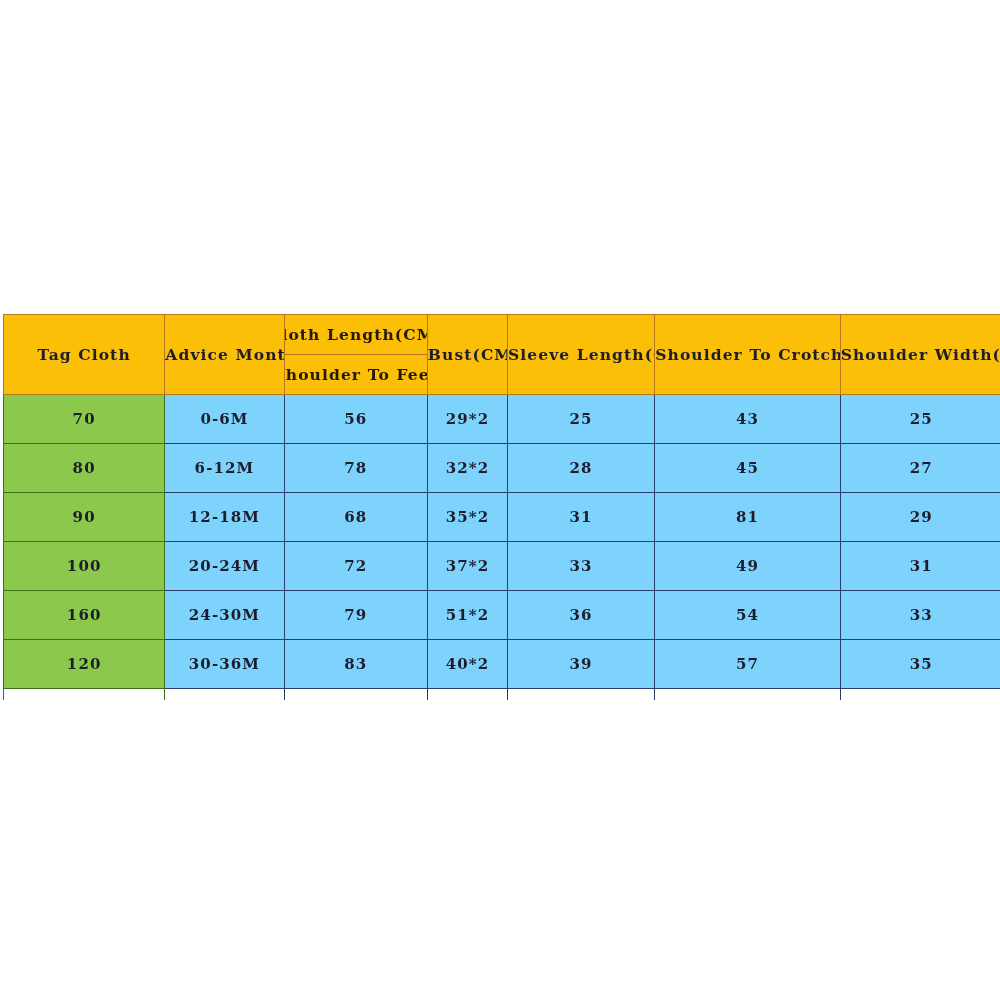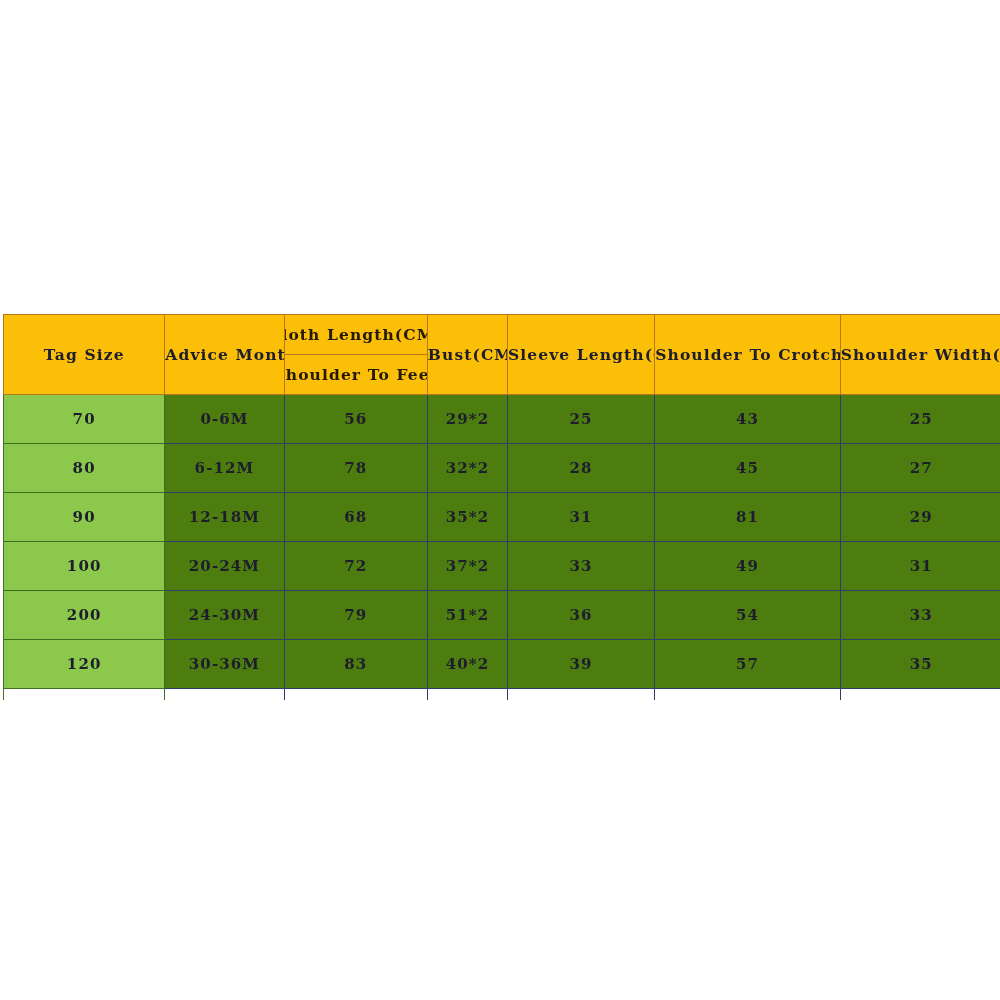--- a/index.html
+++ b/index.html
@@ -71,21 +71,21 @@
     color: #241a06;
   }
   .split-part.top {
     border-bottom: 1px solid #B5771A;
   }
 
   
   tr.data-row td {
     height: 48px;
     font-size: 15px;
-    background: #4d7c0f;
+    background: #7dd3fc;
     border: 1px solid #2C3E6B;
   }
   tr.data-row td.tag-cell {
     background: #8CC84B;
     border: 1px solid #3F6E1E;
   }
 
   
   tr.stub-row td {
     height: 11px;
@@ -111,21 +111,21 @@
       <col style="width:119px">
       <col style="width:143px">
       <col style="width:80px">
       <col style="width:147px">
       <col style="width:185px">
       <col style="width:162px">
     </colgroup>
 
     <tbody>
       <tr class="header-row">
-        <td>Tag Size</td>
+        <td>Tag Cloth</td>
         <td>Advice Months</td>
         <td class="split-cell">
           <div class="split-inner">
             <div class="split-part top">Cloth Length(CM)</div>
             <div class="split-part bottom">Shoulder To Feet</div>
           </div>
         </td>
         <td>Bust(CM)</td>
         <td>Sleeve Length(CM)</td>
         <td>Shoulder To Crotch(CM)</td>
@@ -166,21 +166,21 @@
         <td class="tag-cell">100</td>
         <td>20-24M</td>
         <td>72</td>
         <td>37*2</td>
         <td>33</td>
         <td>49</td>
         <td>31</td>
       </tr>
 
       <tr class="data-row">
-        <td class="tag-cell">200</td>
+        <td class="tag-cell">160</td>
         <td>24-30M</td>
         <td>79</td>
         <td>51*2</td>
         <td>36</td>
         <td>54</td>
         <td>33</td>
       </tr>
 
       <tr class="data-row">
         <td class="tag-cell">120</td>

